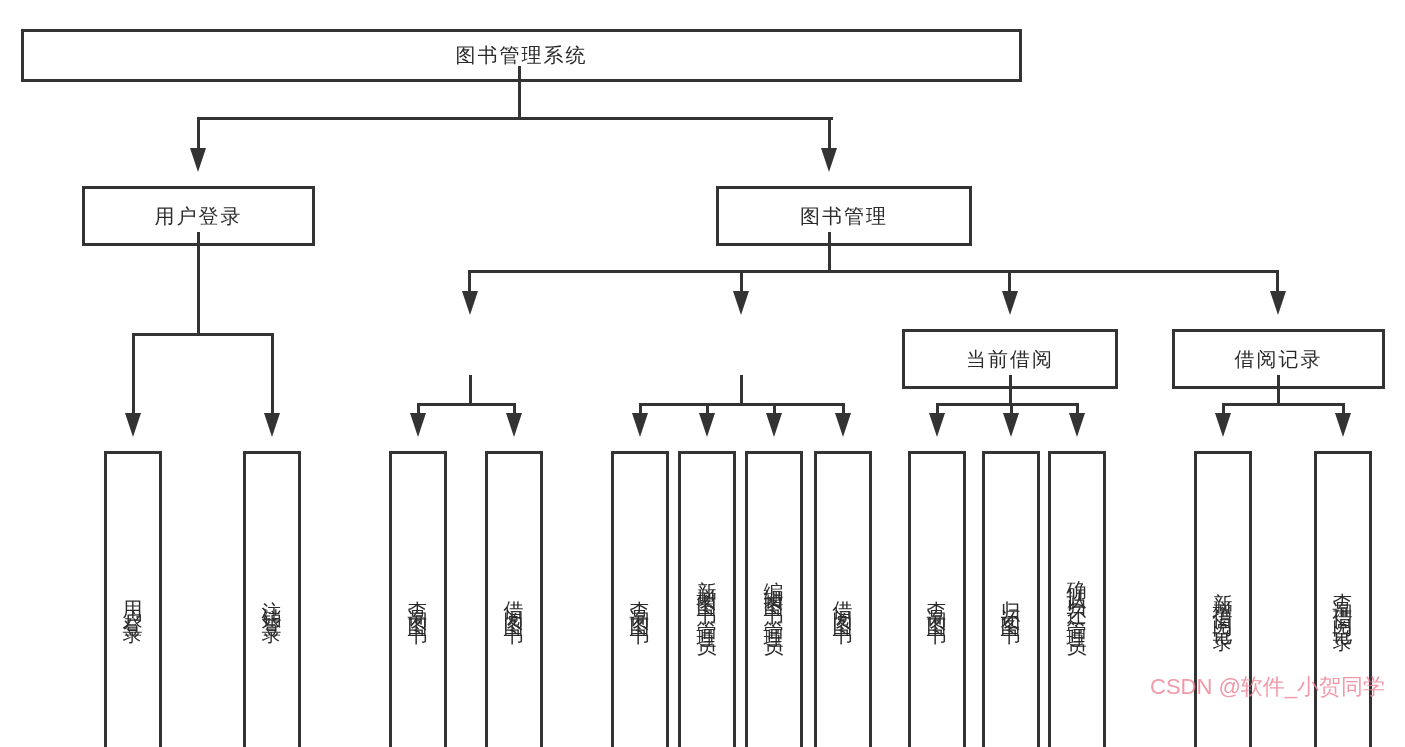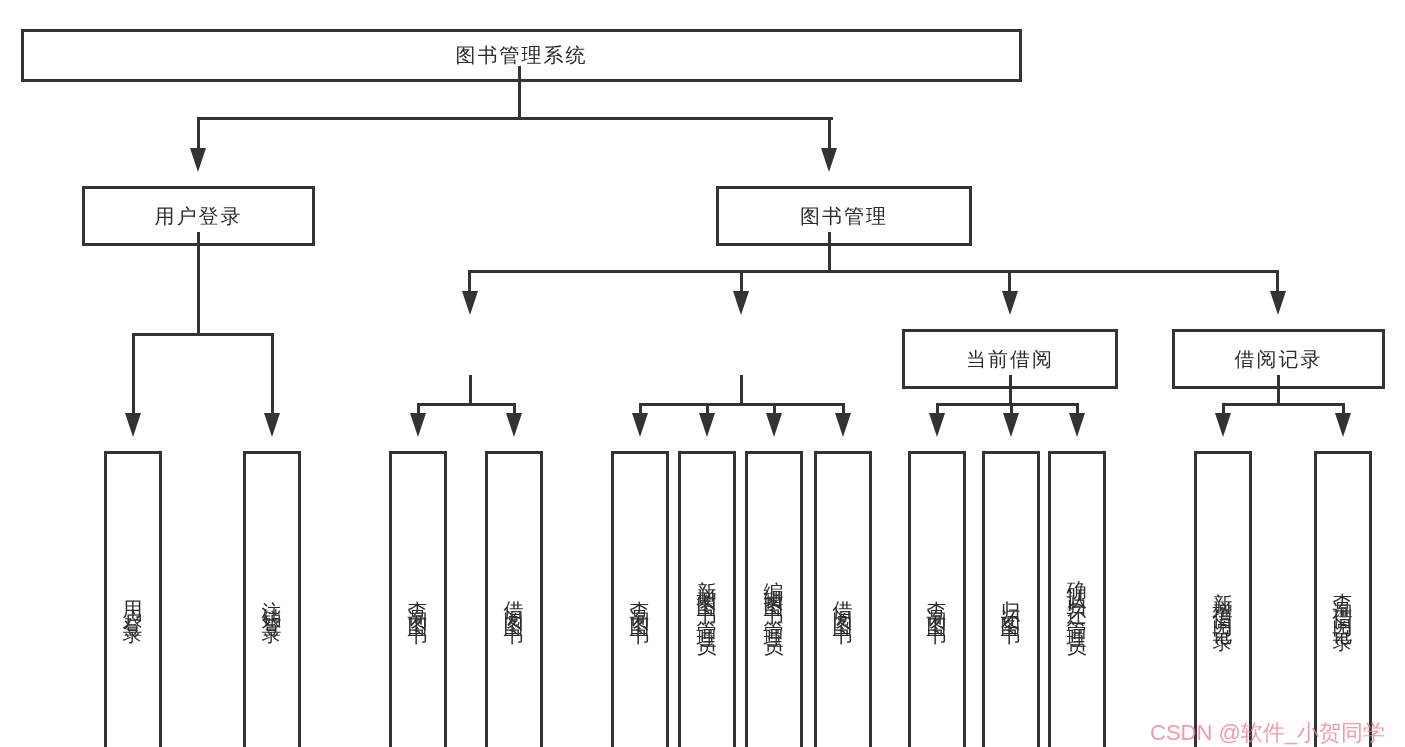--- a/index.html
+++ b/index.html
@@ -18,21 +18,21 @@
     font-size:20px;line-height:1;letter-spacing:8px;
   }
   .vl{position:absolute;width:3px;background:#333333;}
   .hl{position:absolute;height:3px;background:#333333;}
   .arr{
     position:absolute;width:0;height:0;
     border-left:8px solid transparent;border-right:8px solid transparent;
     border-top:24px solid #333333;
   }
   .watermark{
-    position:absolute;left:1150px;top:718px;font-size:22px;
+    position:absolute;left:1150px;top:672px;font-size:22px;
     color:rgba(238,127,146,0.8);white-space:nowrap;z-index:5;
   }
 </style>
 </head>
 <body>
 
 <div class="canvas">
 
   <div class="box hbox" style="left:21px;top:15px;width:1001px;height:53px">图书管理系统</div>
 

